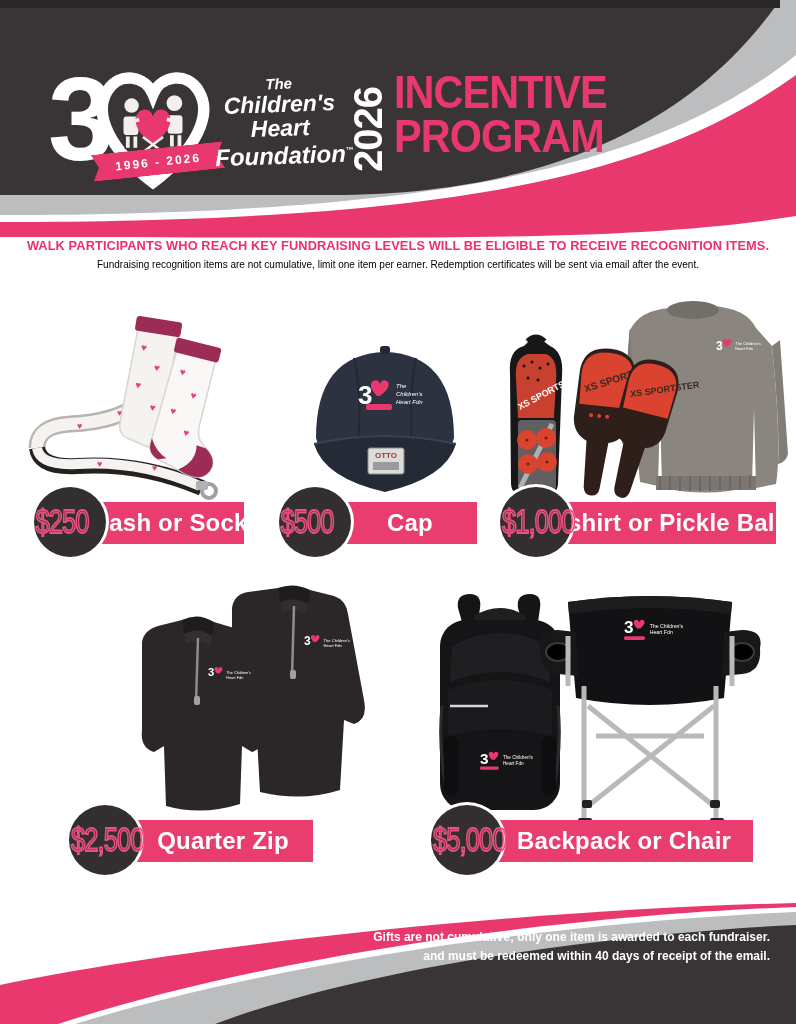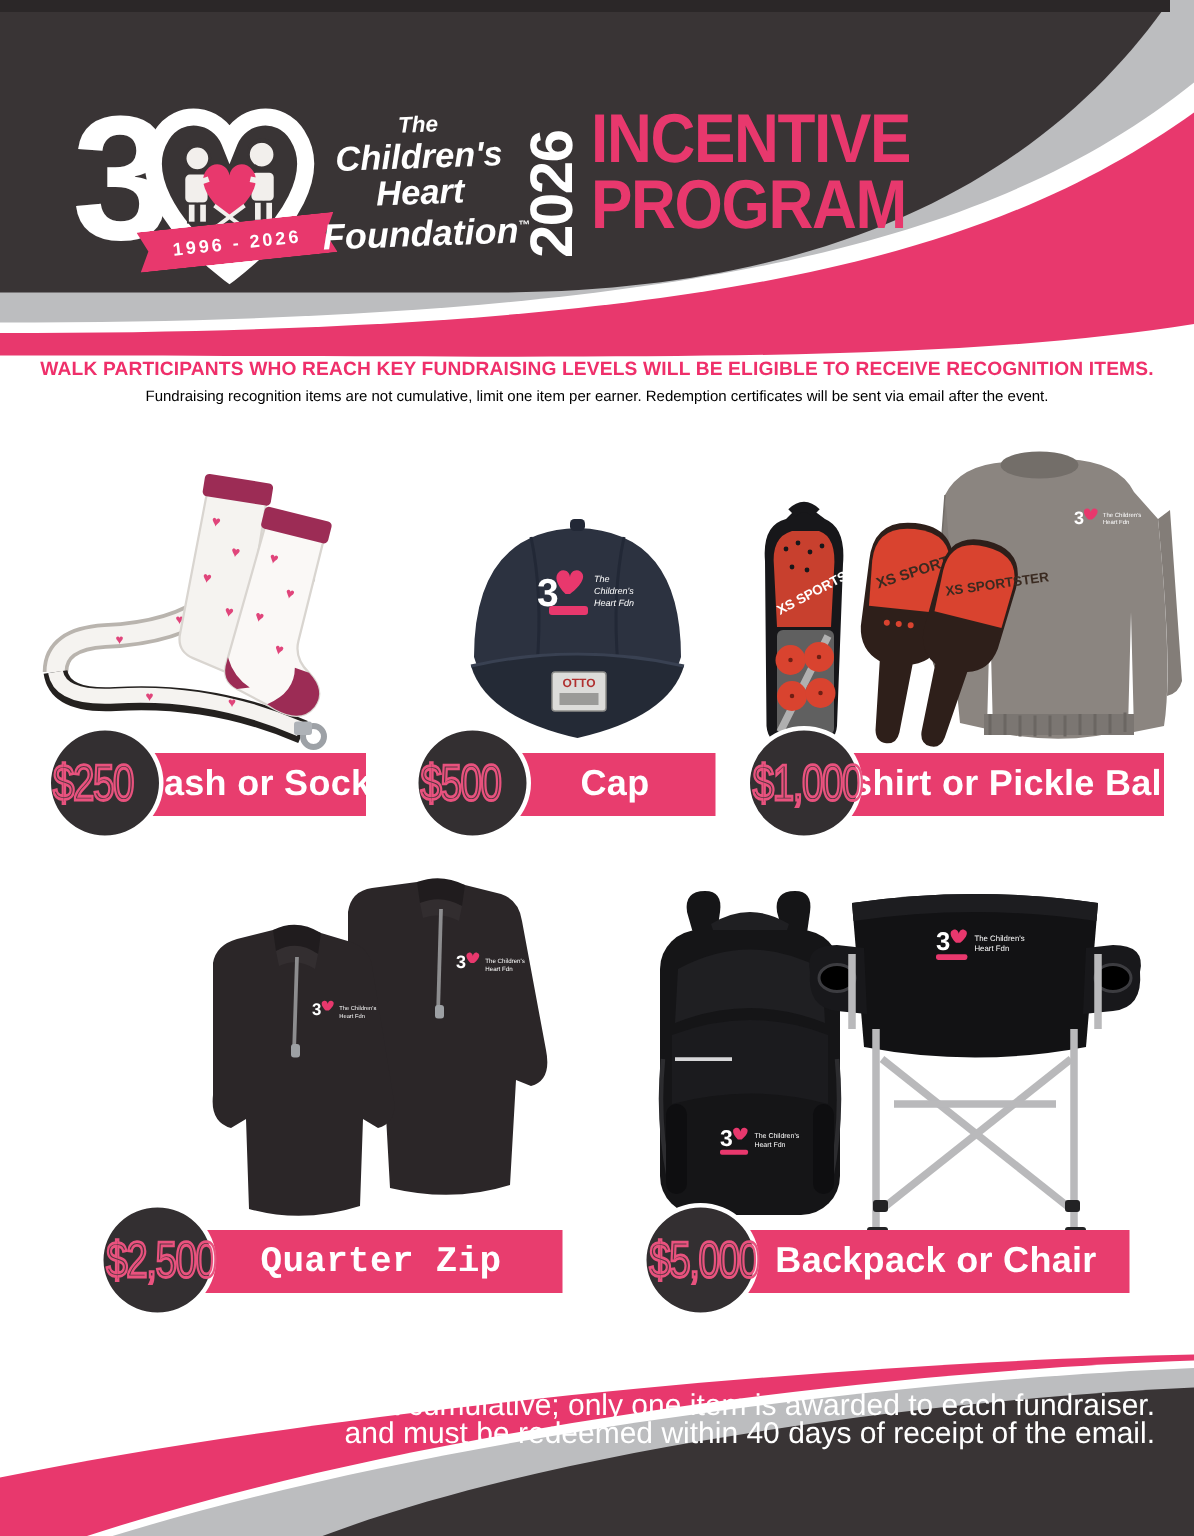--- a/index.html
+++ b/index.html
@@ -40,21 +40,21 @@
                 border:3px solid #ffffff;display:flex;align-items:center;z-index:3;}
   .amount{font-size:27px;font-weight:normal;letter-spacing:-1px;transform:scaleY(1.25) scaleX(0.95);
           color:rgba(233,82,126,0.18);-webkit-text-stroke:1.5px #e9527e;white-space:nowrap;}
   .label-bar{position:absolute;height:42px;background:#e83d6e;display:flex;align-items:center;
              justify-content:center;z-index:2;}
   .label-bar span{color:#ffffff;font-weight:bold;font-size:24px;letter-spacing:0.2px;white-space:nowrap;}
 
   
   .ftr-svg{position:absolute;left:0;top:900px;width:796px;height:124px;display:block;}
   .ftr-text{position:absolute;right:26px;top:928px;text-align:right;color:#ffffff;
-            font-size:20px;line-height:19px;font-weight:400;z-index:4;}
+            font-size:12px;line-height:19px;font-weight:700;z-index:4;}
 
   svg{overflow:visible;}
   svg text{font-family:"Liberation Sans",sans-serif;}
 </style>
 </head>
 <body>
 
 <div class="page">
 
   <svg class="hdr-svg" viewBox="0 0 796 252" preserveAspectRatio="none" aria-hidden="true">
@@ -339,21 +339,21 @@
     </div>
     <div class="label-bar" style="left:548px;top:502px;width:228px;">
       <span>Sweatshirt or Pickle Ball Set</span>
     </div>
   </div>
 
   <div>
     <div class="badge-circle" style="left:66px;top:802px;">
       <span class="amount">$2,500</span>
     </div>
-    <div class="label-bar" style="left:133px;top:820px;width:242px;font-family:Liberation Mono, monospace;">
+    <div class="label-bar" style="left:133px;top:820px;width:180px;">
       <span>Quarter Zip</span>
     </div>
   </div>
 
   <div>
     <div class="badge-circle" style="left:428px;top:802px;">
       <span class="amount">$5,000</span>
     </div>
     <div class="label-bar" style="left:495px;top:820px;width:258px;">
       <span>Backpack or Chair</span>

